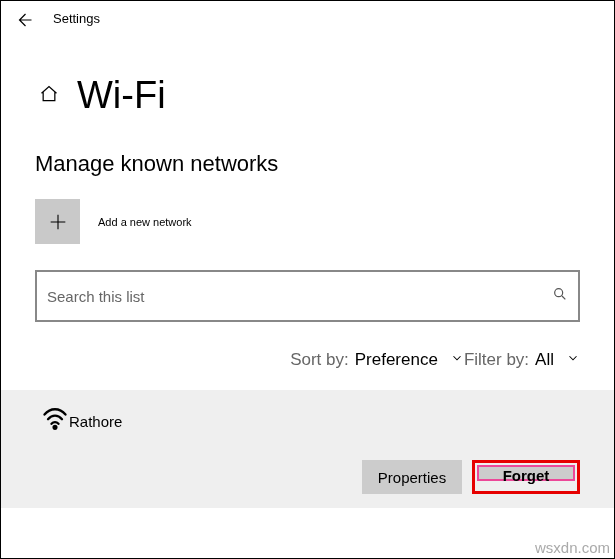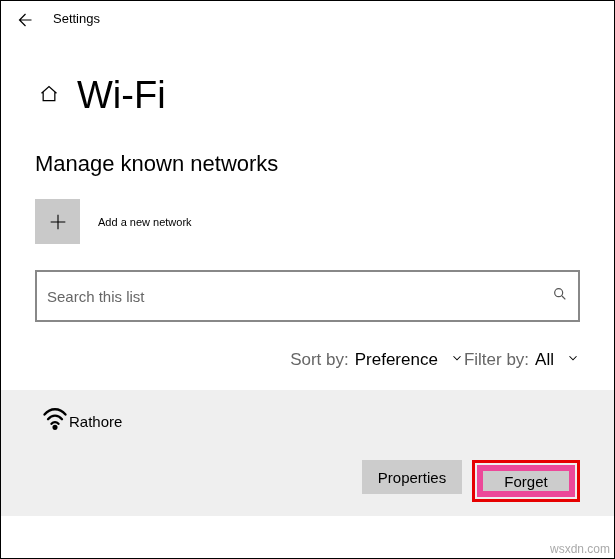--- a/index.html
+++ b/index.html
@@ -141,29 +141,30 @@
       border: none;
       font-size: 15px;
       cursor: pointer;
     }
     .highlight-wrap {
       border: 3px solid #e60000;
       display: inline-flex;
       padding: 2px;
     }
     .btn.forget {
-      border: 6px solid #ec4899;
+      border: 2px solid #ec4899;
       min-width: 98px;
-      height: 32px;
+      height: 16px;
+      font-weight: bold;
     }
     .watermark {
       position: absolute;
       bottom: 2px;
       right: 4px;
-      font-size: 12px;
+      font-size: 15px;
       color: #aaa;
     }
   </style>
 </head>
 <body>
 
 <div class="titlebar">
   <span class="back-arrow">
     <svg viewBox="0 0 24 24" width="18" height="18" fill="none" stroke="#000" stroke-width="1.6">
       <path d="M14 4 L6 12 L14 20 M6 12 L22 12"></path>

